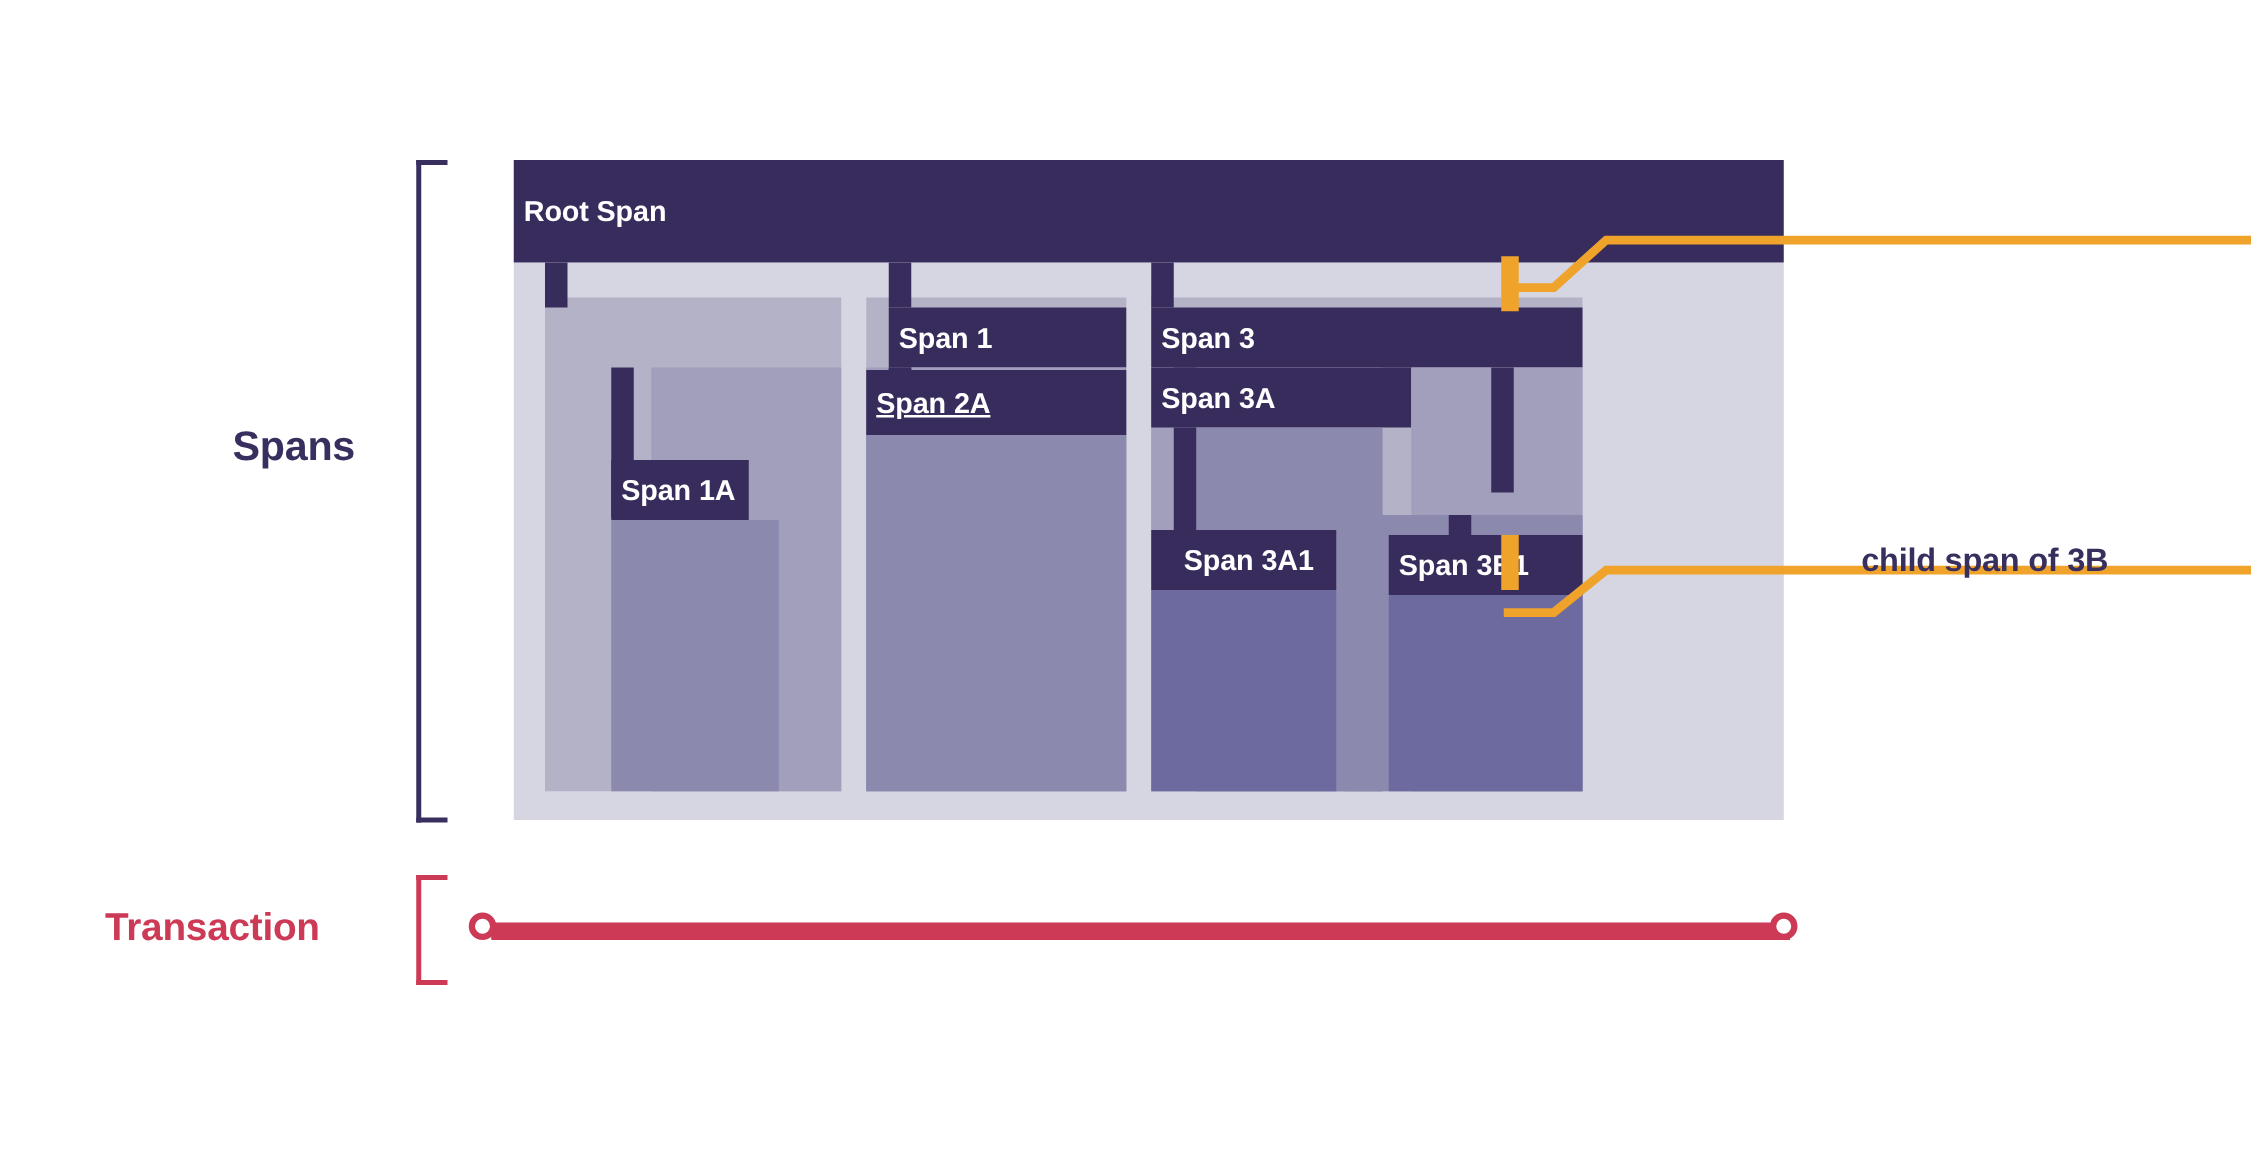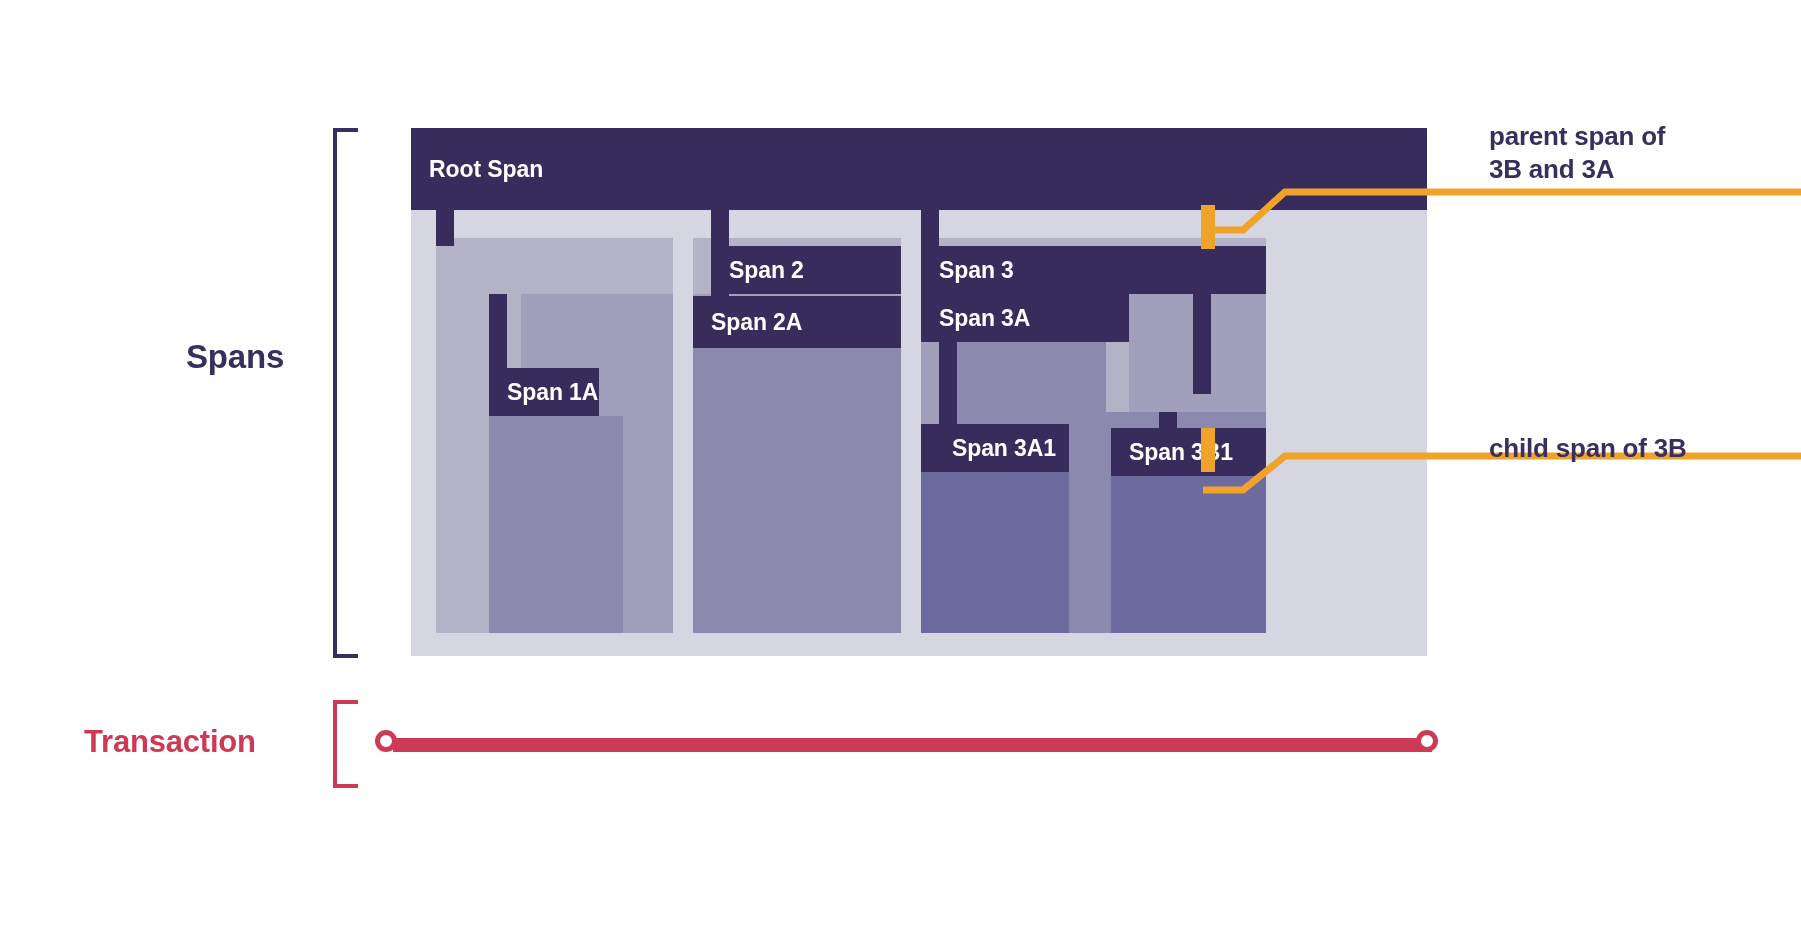--- a/index.html
+++ b/index.html
@@ -80,21 +80,21 @@
   .span-header {
     position: absolute;
     background: #372c5c;
     color: #ffffff;
     font-size: 23px;
     font-weight: 700;
     letter-spacing: -0.1px;
     display: flex;
     align-items: center;
     box-sizing: border-box;
-    padding-left: 18px;
+    padding-left: 8px;
     white-space: nowrap;
   }
   .span-body {
     position: absolute;
   }
   .lvl1 { background: #b4b2c7; }
   .lvl2 { background: #a19fbb; }
   .lvl3 { background: #8b89ad; }
   .lvl4 { background: #6d6aa0; }
 
@@ -186,36 +186,36 @@
       <span>Span 1A</span>
     </div>
 
     <div class="span-body lvl3" style="left:78px; top:288px; width:134px; height:217px;"></div>
 
     <div class="span-body lvl1" style="left:282px; top:110px; width:208px; height:395px;"></div>
 
     <div class="stem" style="left:300px; top:82px; width:18px; height:36px;"></div>
 
     <div class="span-header" style="left:300px; top:118px; width:190px; height:48px;">
-      <span>Span 2</span>
+      <span>Span 1</span>
     </div>
 
     <div class="span-body lvl2" style="left:282px; top:166px; width:208px; height:339px;"></div>
 
     <div class="stem" style="left:300px; top:166px; width:18px; height:52px;"></div>
 
     <div class="span-header" style="left:282px; top:168px; width:208px; height:52px; background:transparent;"></div>
 
     <div class="span-header" style="left:282px; top:168px; width:0px; height:0px; padding:0;"></div>
 
     <div class="span-header" style="left:282px; top:170px; width:208px; height:0px;"></div>
 
     <div class="span-header" style="left:282px; top:169px; width:208px; height:50px; background:transparent;"></div>
 
-    <div class="span-header" style="left:282px; top:168px; width:208px; height:52px; background:#372c5c;">
+    <div class="span-header" style="left:282px; top:168px; width:208px; height:52px; background:#372c5c;text-decoration:underline;">
       <span>Span 2A</span>
     </div>
 
     <div class="stem" style="left:300px; top:166px; width:18px; height:8px;"></div>
 
     <div class="span-body lvl3" style="left:282px; top:220px; width:208px; height:285px;"></div>
 
     <div class="span-body lvl1" style="left:510px; top:110px; width:345px; height:395px;"></div>
 
     <div class="stem" style="left:510px; top:82px; width:18px; height:36px;"></div>
@@ -264,22 +264,20 @@
   </div>
 
   <svg class="callout-line" id="callout-line-1" style="left:1195px; top:180px;" width="620" height="70" viewBox="0 0 620 70">
     <polyline points="8,50 48,50 90,12 610,12" fill="none" stroke="#f0a32a" stroke-width="7" stroke-linejoin="miter" stroke-linecap="butt"></polyline>
   </svg>
 
   <svg class="callout-line" id="callout-line-2" style="left:1195px; top:450px;" width="620" height="70" viewBox="0 0 620 70">
     <polyline points="8,40 48,40 90,6 610,6" fill="none" stroke="#f0a32a" stroke-width="7" stroke-linejoin="miter" stroke-linecap="butt"></polyline>
   </svg>
 
-  <div class="callout-text" id="callout-1-text">parent span of
-3B and 3A</div>
 
   <div class="callout-text" id="callout-2-text">child span of 3B</div>
 
   <div id="transaction-bar-wrap">
     <div id="transaction-bar"></div>
     <div class="endpoint" id="endpoint-start"></div>
     <div class="endpoint" id="endpoint-end"></div>
   </div>
 
 </div>

